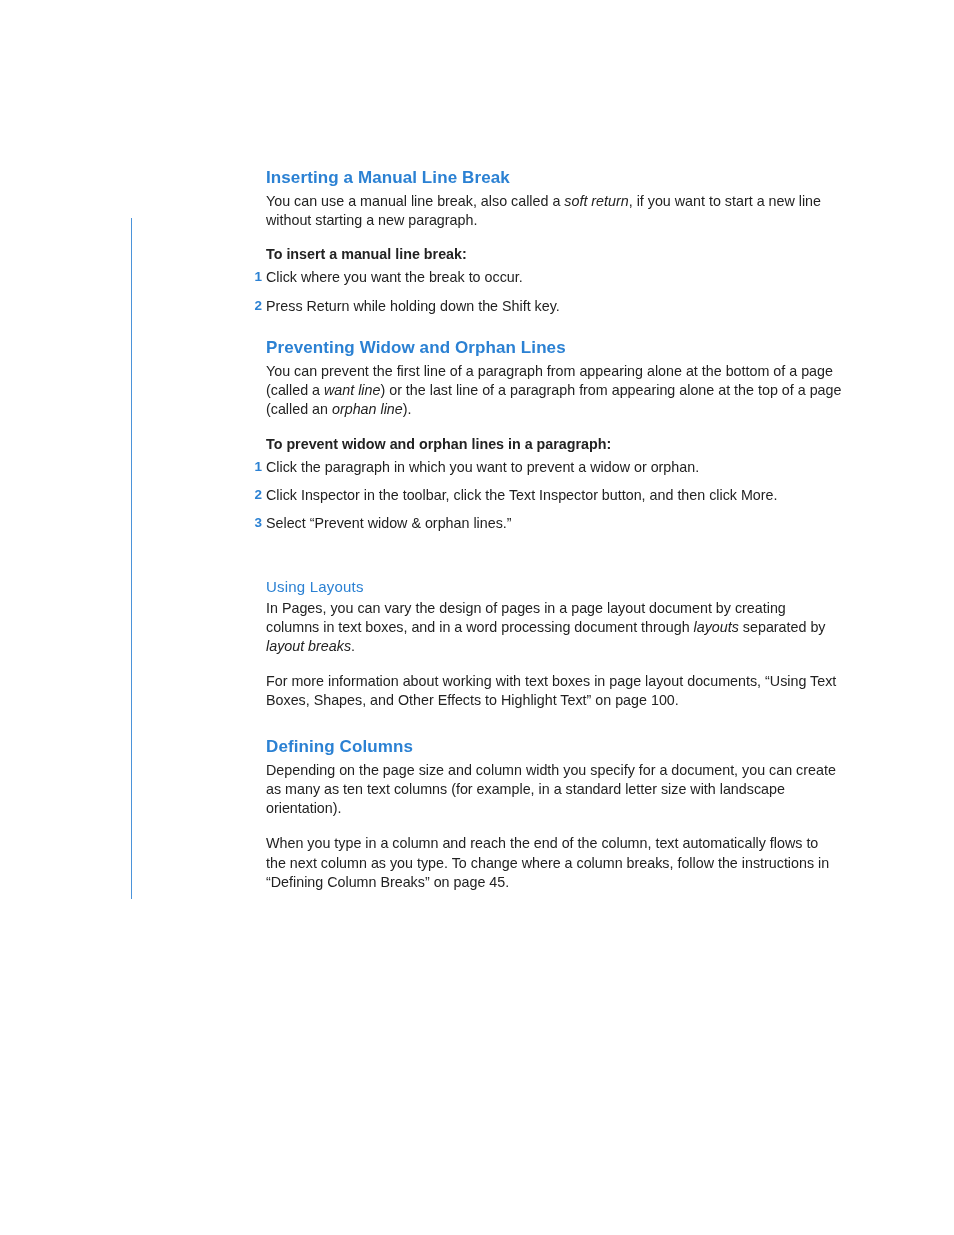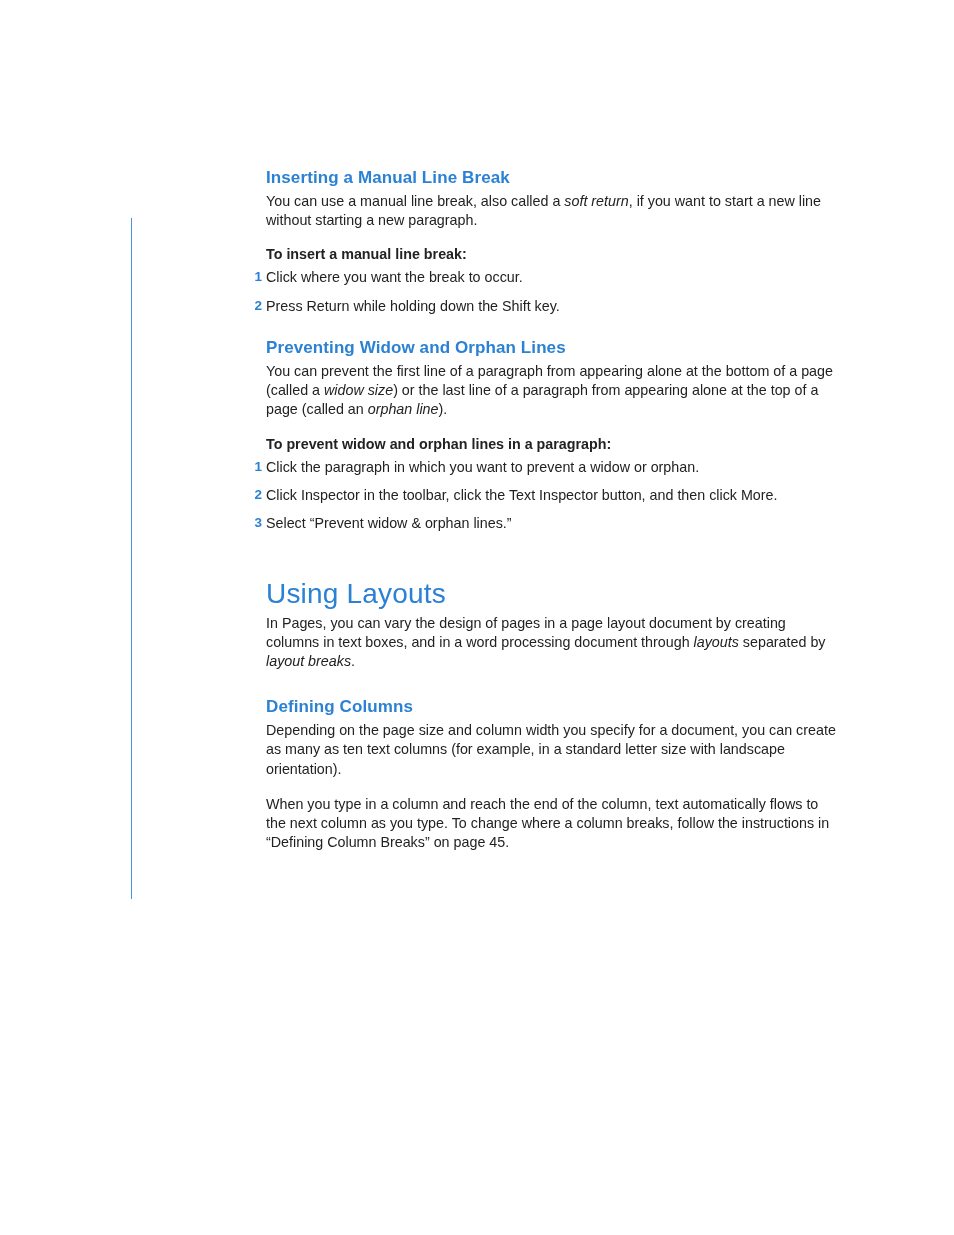--- a/index.html
+++ b/index.html
@@ -25,21 +25,21 @@
   }
   .h3 {
     color: #2b81d3;
     font-size: 17px;
     font-weight: 600;
     margin: 0 0 4px 0;
     letter-spacing: .1px;
   }
   .h2 {
     color: #2b81d3;
-    font-size: 28px;
+    font-size: 15px;
     font-weight: 400;
     margin: 0 0 4px 0;
     letter-spacing: .2px;
   }
   .body {
     font-size: 14.3px;
     line-height: 1.345;
     color: #222;
     margin: 0 0 16px 0;
   }
@@ -124,35 +124,36 @@
     <p class="bold-lead">To insert a manual line break:</p>
     <ol class="steps">
       <li><span class="num">1</span><span>Click where you want the break to occur.</span></li>
       <li><span class="num">2</span><span>Press Return while holding down the Shift key.</span></li>
     </ol>
 
     <div class="section-gap-md"></div>
 
     <div class="h3">Preventing Widow and Orphan Lines</div>
     <p class="body">
-      <span>You can prevent the first line of a paragraph from appearing alone at the bottom of a page (called a </span><em class="term">widow size</em><span>) or the last line of a paragraph from appearing alone at the top of a page (called an </span><em class="term">orphan line</em><span>).</span>
+      <span>You can prevent the first line of a paragraph from appearing alone at the bottom of a page (called a </span><em class="term">want line</em><span>) or the last line of a paragraph from appearing alone at the top of a page (called an </span><em class="term">orphan line</em><span>).</span>
     </p>
     <p class="bold-lead">To prevent widow and orphan lines in a paragraph:</p>
     <ol class="steps">
       <li><span class="num">1</span><span>Click the paragraph in which you want to prevent a widow or orphan.</span></li>
       <li><span class="num">2</span><span>Click Inspector in the toolbar, click the Text Inspector button, and then click More.</span></li>
       <li><span class="num">3</span><span>Select “Prevent widow &amp; orphan lines.”</span></li>
     </ol>
 
     <div class="section-gap-lg"></div>
 
     <div class="h2">Using Layouts</div>
     <p class="body">
       <span>In Pages, you can vary the design of pages in a page layout document by creating columns in text boxes, and in a word processing document through </span><em class="term">layouts</em><span> separated by </span><em class="term">layout breaks</em><span>.</span>
     </p>
+    <p class="body">For more information about working with text boxes in page layout documents, “Using Text Boxes, Shapes, and Other Effects to Highlight Text” on page 100.</p>
 
     <div class="section-gap-md"></div>
 
     <div class="h3">Defining Columns</div>
     <p class="body">Depending on the page size and column width you specify for a document, you can create as many as ten text columns (for example, in a standard letter size with landscape orientation).</p>
     <p class="body">When you type in a column and reach the end of the column, text automatically flows to the next column as you type. To change where a column breaks, follow the instructions in “Defining Column Breaks” on page 45.</p>
 
   </div>
 
   <div class="footer">

